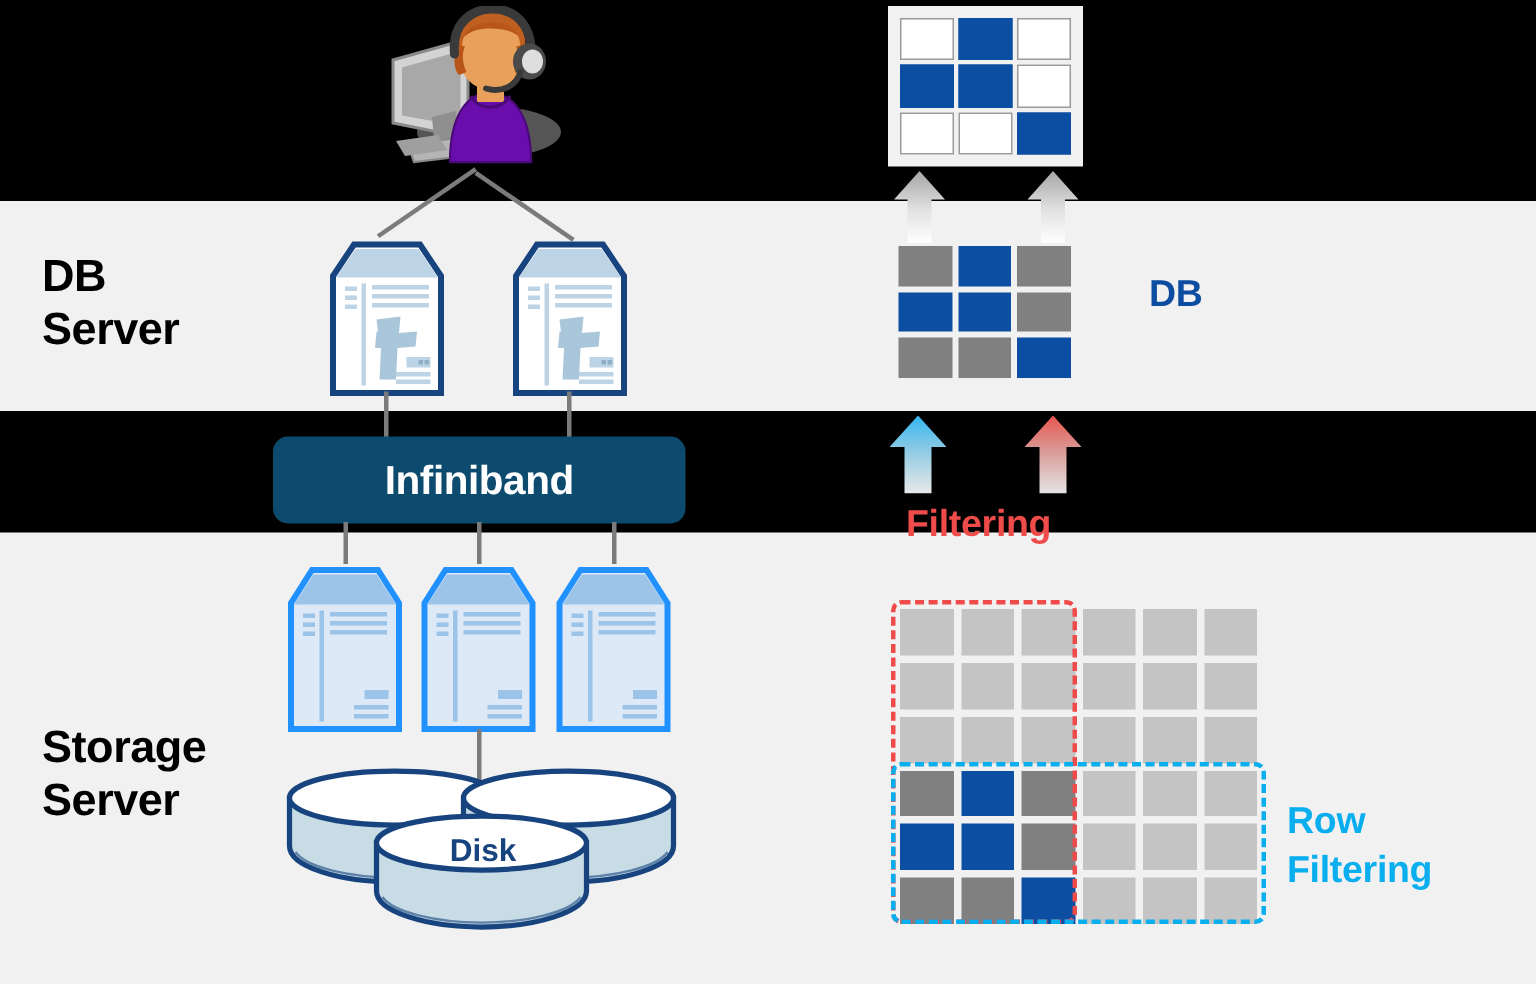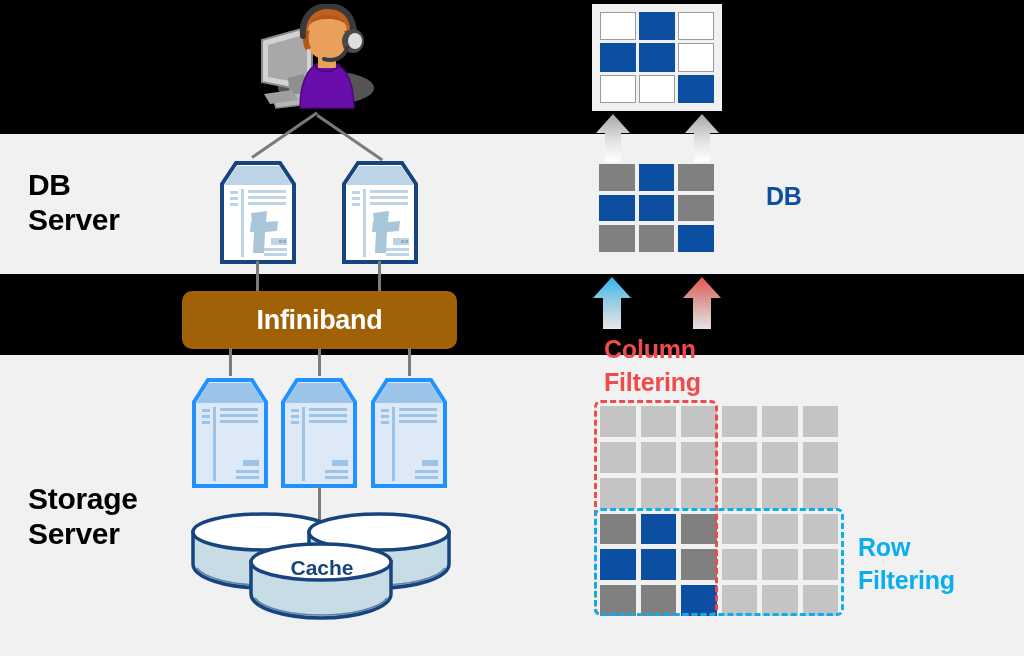--- a/index.html
+++ b/index.html
@@ -50,21 +50,21 @@
   .user-icon{ position:absolute; left:248px; top:4px; width:130px; height:108px; }
 
   
   .dbnode{ position:absolute; width:80px; height:108px; }
   .stnode{ position:absolute; width:80px; height:116px; }
 
   
   .infiniband{
     position:absolute; left:182px; top:291px;
     width:275px; height:58px; border-radius:10px;
-    background:#a16207;
+    background:#0c4a6e;
     display:flex; align-items:center; justify-content:center;
     color:#ffffff; font-weight:bold; font-size:27px;
     letter-spacing:-0.3px;
   }
 
   
   .disks{ position:absolute; left:190px; top:512px; width:262px; height:108px; }
   .disk-text{
     position:absolute; left:286px; top:556px; width:72px;
     text-align:center; color:#17447F; font-weight:bold; font-size:21px;
@@ -316,21 +316,21 @@
         <path d="M123 56 C130 66 158 73 189 73 C220 73 248 66 255 56" fill="none" stroke="#17447F" stroke-width="1.5" opacity="0.6"></path>
       </g>
 
       <g>
         <path d="M61 50 L61 82 C61 96 95 106 131 106 C167 106 201 96 201 82 L201 50 Z" fill="#C8DCE6" stroke="#17447F" stroke-width="3.5"></path>
         <ellipse cx="131" cy="50" rx="70" ry="18" fill="#ffffff" stroke="#17447F" stroke-width="3.5"></ellipse>
         <path d="M65 86 C72 96 100 103 131 103 C162 103 190 96 197 86" fill="none" stroke="#17447F" stroke-width="1.5" opacity="0.6"></path>
       </g>
     </svg>
   </div>
-  <div class="disk-text">Cache</div>
+  <div class="disk-text">Disk</div>
 
   <div class="grid-panel">
     <div class="cell"></div>
     <div class="cell on"></div>
     <div class="cell"></div>
     <div class="cell on"></div>
     <div class="cell on"></div>
     <div class="cell"></div>
     <div class="cell"></div>
     <div class="cell"></div>
@@ -398,21 +398,20 @@
           <stop offset="0%" stop-color="#E8554F"></stop>
           <stop offset="45%" stop-color="#D99A95"></stop>
           <stop offset="100%" stop-color="#E4E4E4"></stop>
         </linearGradient>
       </defs>
       <path d="M19 0 L38 21 L28 21 L28 52 L10 52 L10 21 L0 21 Z" fill="url(#gr)"></path>
     </svg>
   </div>
 
   <div class="filter-label column">
-    <div>Column</div>
     <div>Filtering</div>
   </div>
 
   <div class="filter-label row">
     <div>Row</div>
     <div>Filtering</div>
   </div>
 
   <div class="grid-big">
 

